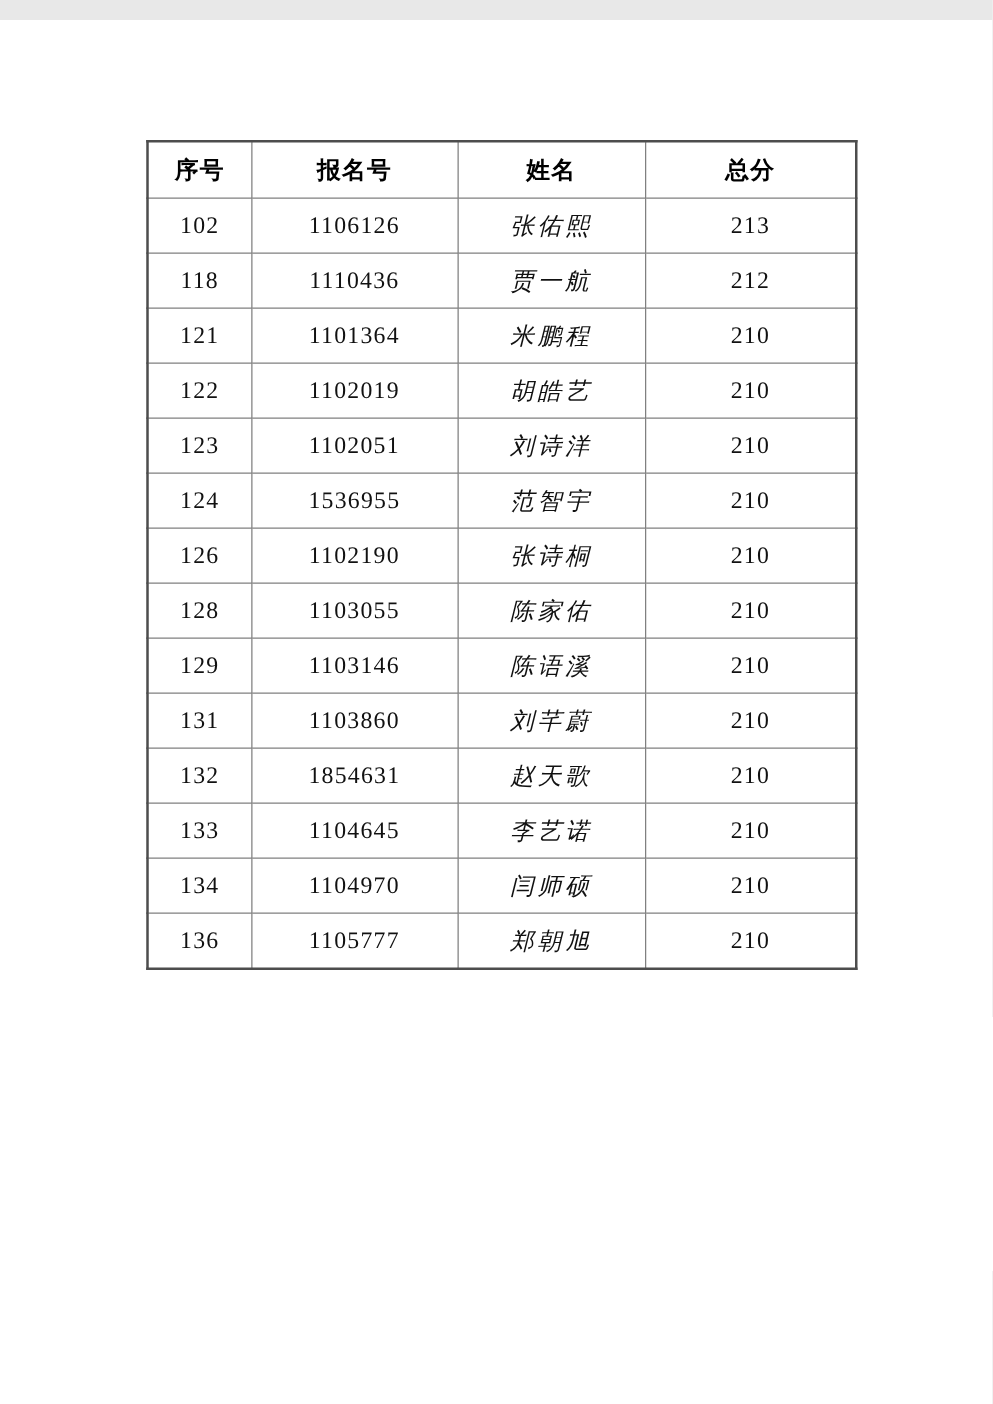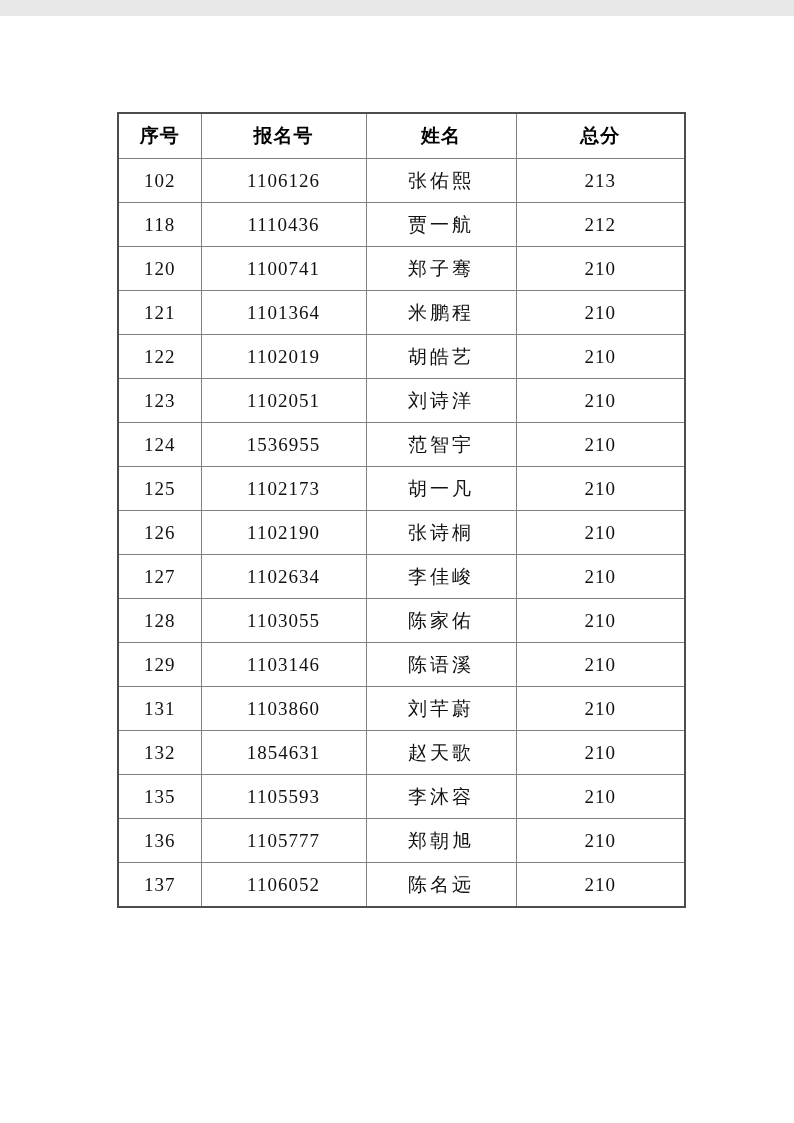--- a/index.html
+++ b/index.html
@@ -48,20 +48,21 @@
     height:41px;
     text-align:center;
     vertical-align:middle;
     font-family:"Liberation Serif","DejaVu Serif",serif;
     font-size:19px;
     color:var(--text-color);
     letter-spacing:1px;
   }
   .score-table td[data-name="cell-name"]{
     letter-spacing:3px;
+    font-style:italic;
   }
 </style>
 </head>
 <body>
 
 <div class="page" data-name="document-page">
   <table class="score-table" data-name="score-table">
     <colgroup>
       <col class="c-index">
       <col class="c-regno">
@@ -83,26 +84,20 @@
           <td data-name="cell-name">张佑熙</td>
           <td data-name="cell-score">213</td>
         </tr>
         <tr data-name="table-row">
           <td data-name="cell-index">118</td>
           <td data-name="cell-reg-no">1110436</td>
           <td data-name="cell-name">贾一航</td>
           <td data-name="cell-score">212</td>
         </tr>
         <tr data-name="table-row">
-          <td data-name="cell-index">120</td>
-          <td data-name="cell-reg-no">1100741</td>
-          <td data-name="cell-name">郑子骞</td>
-          <td data-name="cell-score">210</td>
-        </tr>
-        <tr data-name="table-row">
           <td data-name="cell-index">121</td>
           <td data-name="cell-reg-no">1101364</td>
           <td data-name="cell-name">米鹏程</td>
           <td data-name="cell-score">210</td>
         </tr>
         <tr data-name="table-row">
           <td data-name="cell-index">122</td>
           <td data-name="cell-reg-no">1102019</td>
           <td data-name="cell-name">胡皓艺</td>
           <td data-name="cell-score">210</td>
@@ -113,35 +108,23 @@
           <td data-name="cell-name">刘诗洋</td>
           <td data-name="cell-score">210</td>
         </tr>
         <tr data-name="table-row">
           <td data-name="cell-index">124</td>
           <td data-name="cell-reg-no">1536955</td>
           <td data-name="cell-name">范智宇</td>
           <td data-name="cell-score">210</td>
         </tr>
         <tr data-name="table-row">
-          <td data-name="cell-index">125</td>
-          <td data-name="cell-reg-no">1102173</td>
-          <td data-name="cell-name">胡一凡</td>
-          <td data-name="cell-score">210</td>
-        </tr>
-        <tr data-name="table-row">
           <td data-name="cell-index">126</td>
           <td data-name="cell-reg-no">1102190</td>
           <td data-name="cell-name">张诗桐</td>
-          <td data-name="cell-score">210</td>
-        </tr>
-        <tr data-name="table-row">
-          <td data-name="cell-index">127</td>
-          <td data-name="cell-reg-no">1102634</td>
-          <td data-name="cell-name">李佳峻</td>
           <td data-name="cell-score">210</td>
         </tr>
         <tr data-name="table-row">
           <td data-name="cell-index">128</td>
           <td data-name="cell-reg-no">1103055</td>
           <td data-name="cell-name">陈家佑</td>
           <td data-name="cell-score">210</td>
         </tr>
         <tr data-name="table-row">
           <td data-name="cell-index">129</td>
@@ -155,32 +138,32 @@
           <td data-name="cell-name">刘芊蔚</td>
           <td data-name="cell-score">210</td>
         </tr>
         <tr data-name="table-row">
           <td data-name="cell-index">132</td>
           <td data-name="cell-reg-no">1854631</td>
           <td data-name="cell-name">赵天歌</td>
           <td data-name="cell-score">210</td>
         </tr>
         <tr data-name="table-row">
-          <td data-name="cell-index">135</td>
-          <td data-name="cell-reg-no">1105593</td>
-          <td data-name="cell-name">李沐容</td>
+          <td data-name="cell-index">133</td>
+          <td data-name="cell-reg-no">1104645</td>
+          <td data-name="cell-name">李艺诺</td>
+          <td data-name="cell-score">210</td>
+        </tr>
+        <tr data-name="table-row">
+          <td data-name="cell-index">134</td>
+          <td data-name="cell-reg-no">1104970</td>
+          <td data-name="cell-name">闫师硕</td>
           <td data-name="cell-score">210</td>
         </tr>
         <tr data-name="table-row">
           <td data-name="cell-index">136</td>
           <td data-name="cell-reg-no">1105777</td>
           <td data-name="cell-name">郑朝旭</td>
           <td data-name="cell-score">210</td>
         </tr>
-        <tr data-name="table-row">
-          <td data-name="cell-index">137</td>
-          <td data-name="cell-reg-no">1106052</td>
-          <td data-name="cell-name">陈名远</td>
-          <td data-name="cell-score">210</td>
-        </tr>
       </tbody>
   </table>
 </div>
 
 </body></html>

